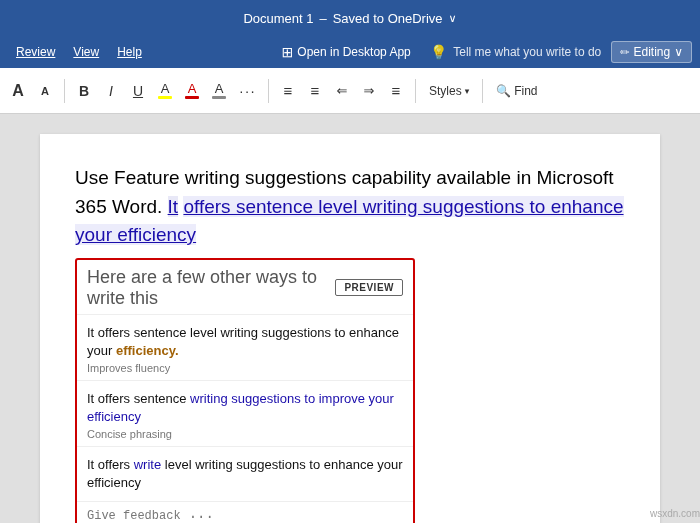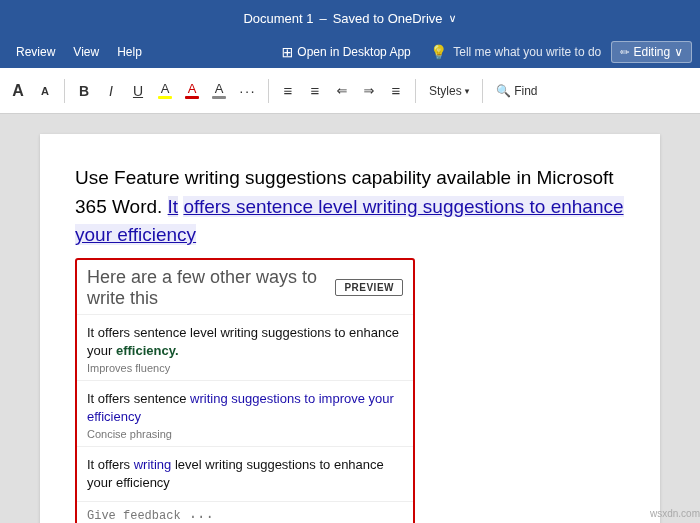--- a/index.html
+++ b/index.html
@@ -26,20 +26,21 @@
       align-items: center;
       padding: 0 8px;
       height: 32px;
       color: white;
       font-size: 12px;
     }
     .menu-bar .menu-left {
       display: flex;
       gap: 2px;
       align-items: center;
+      text-decoration: underline;
     }
     .menu-item {
       padding: 4px 8px;
       cursor: pointer;
       border-radius: 2px;
       white-space: nowrap;
     }
     .menu-bar .spacer { flex: 1; }
     .menu-bar .open-desktop {
       display: flex;
@@ -200,21 +201,21 @@
       border-bottom: 1px solid #eee;
       cursor: pointer;
     }
     .suggestion-item-text {
       font-size: 13px;
       color: #111;
       line-height: 1.4;
       margin-bottom: 2px;
     }
     .suggestion-item-text .accent {
-      color: #14532d;
+      color: #a16207;
       font-weight: 600;
     }
     .suggestion-item-text .accent-link {
       color: #1a0dab;
     }
     .suggestion-tag {
       font-size: 11px;
       color: #777;
       margin-top: 2px;
     }
@@ -339,21 +340,21 @@
 
       <div class="suggestion-item">
         <div class="suggestion-item-text">
           <span>It offers sentence </span><span class="accent-link">writing suggestions to improve your efficiency</span>
         </div>
         <div class="suggestion-tag">Concise phrasing</div>
       </div>
 
       <div class="suggestion-item">
         <div class="suggestion-item-text">
-          <span>It offers </span><span class="accent-link">writing</span><span> level writing suggestions to enhance your efficiency</span>
+          <span>It offers </span><span class="accent-link">write</span><span> level writing suggestions to enhance your efficiency</span>
         </div>
       </div>
 
       <div class="suggestion-footer">
         <span class="feedback-text" style="cursor:pointer;">Give feedback</span>
         <span class="feedback-dots">···</span>
       </div>
     </div>
 
   </div>

